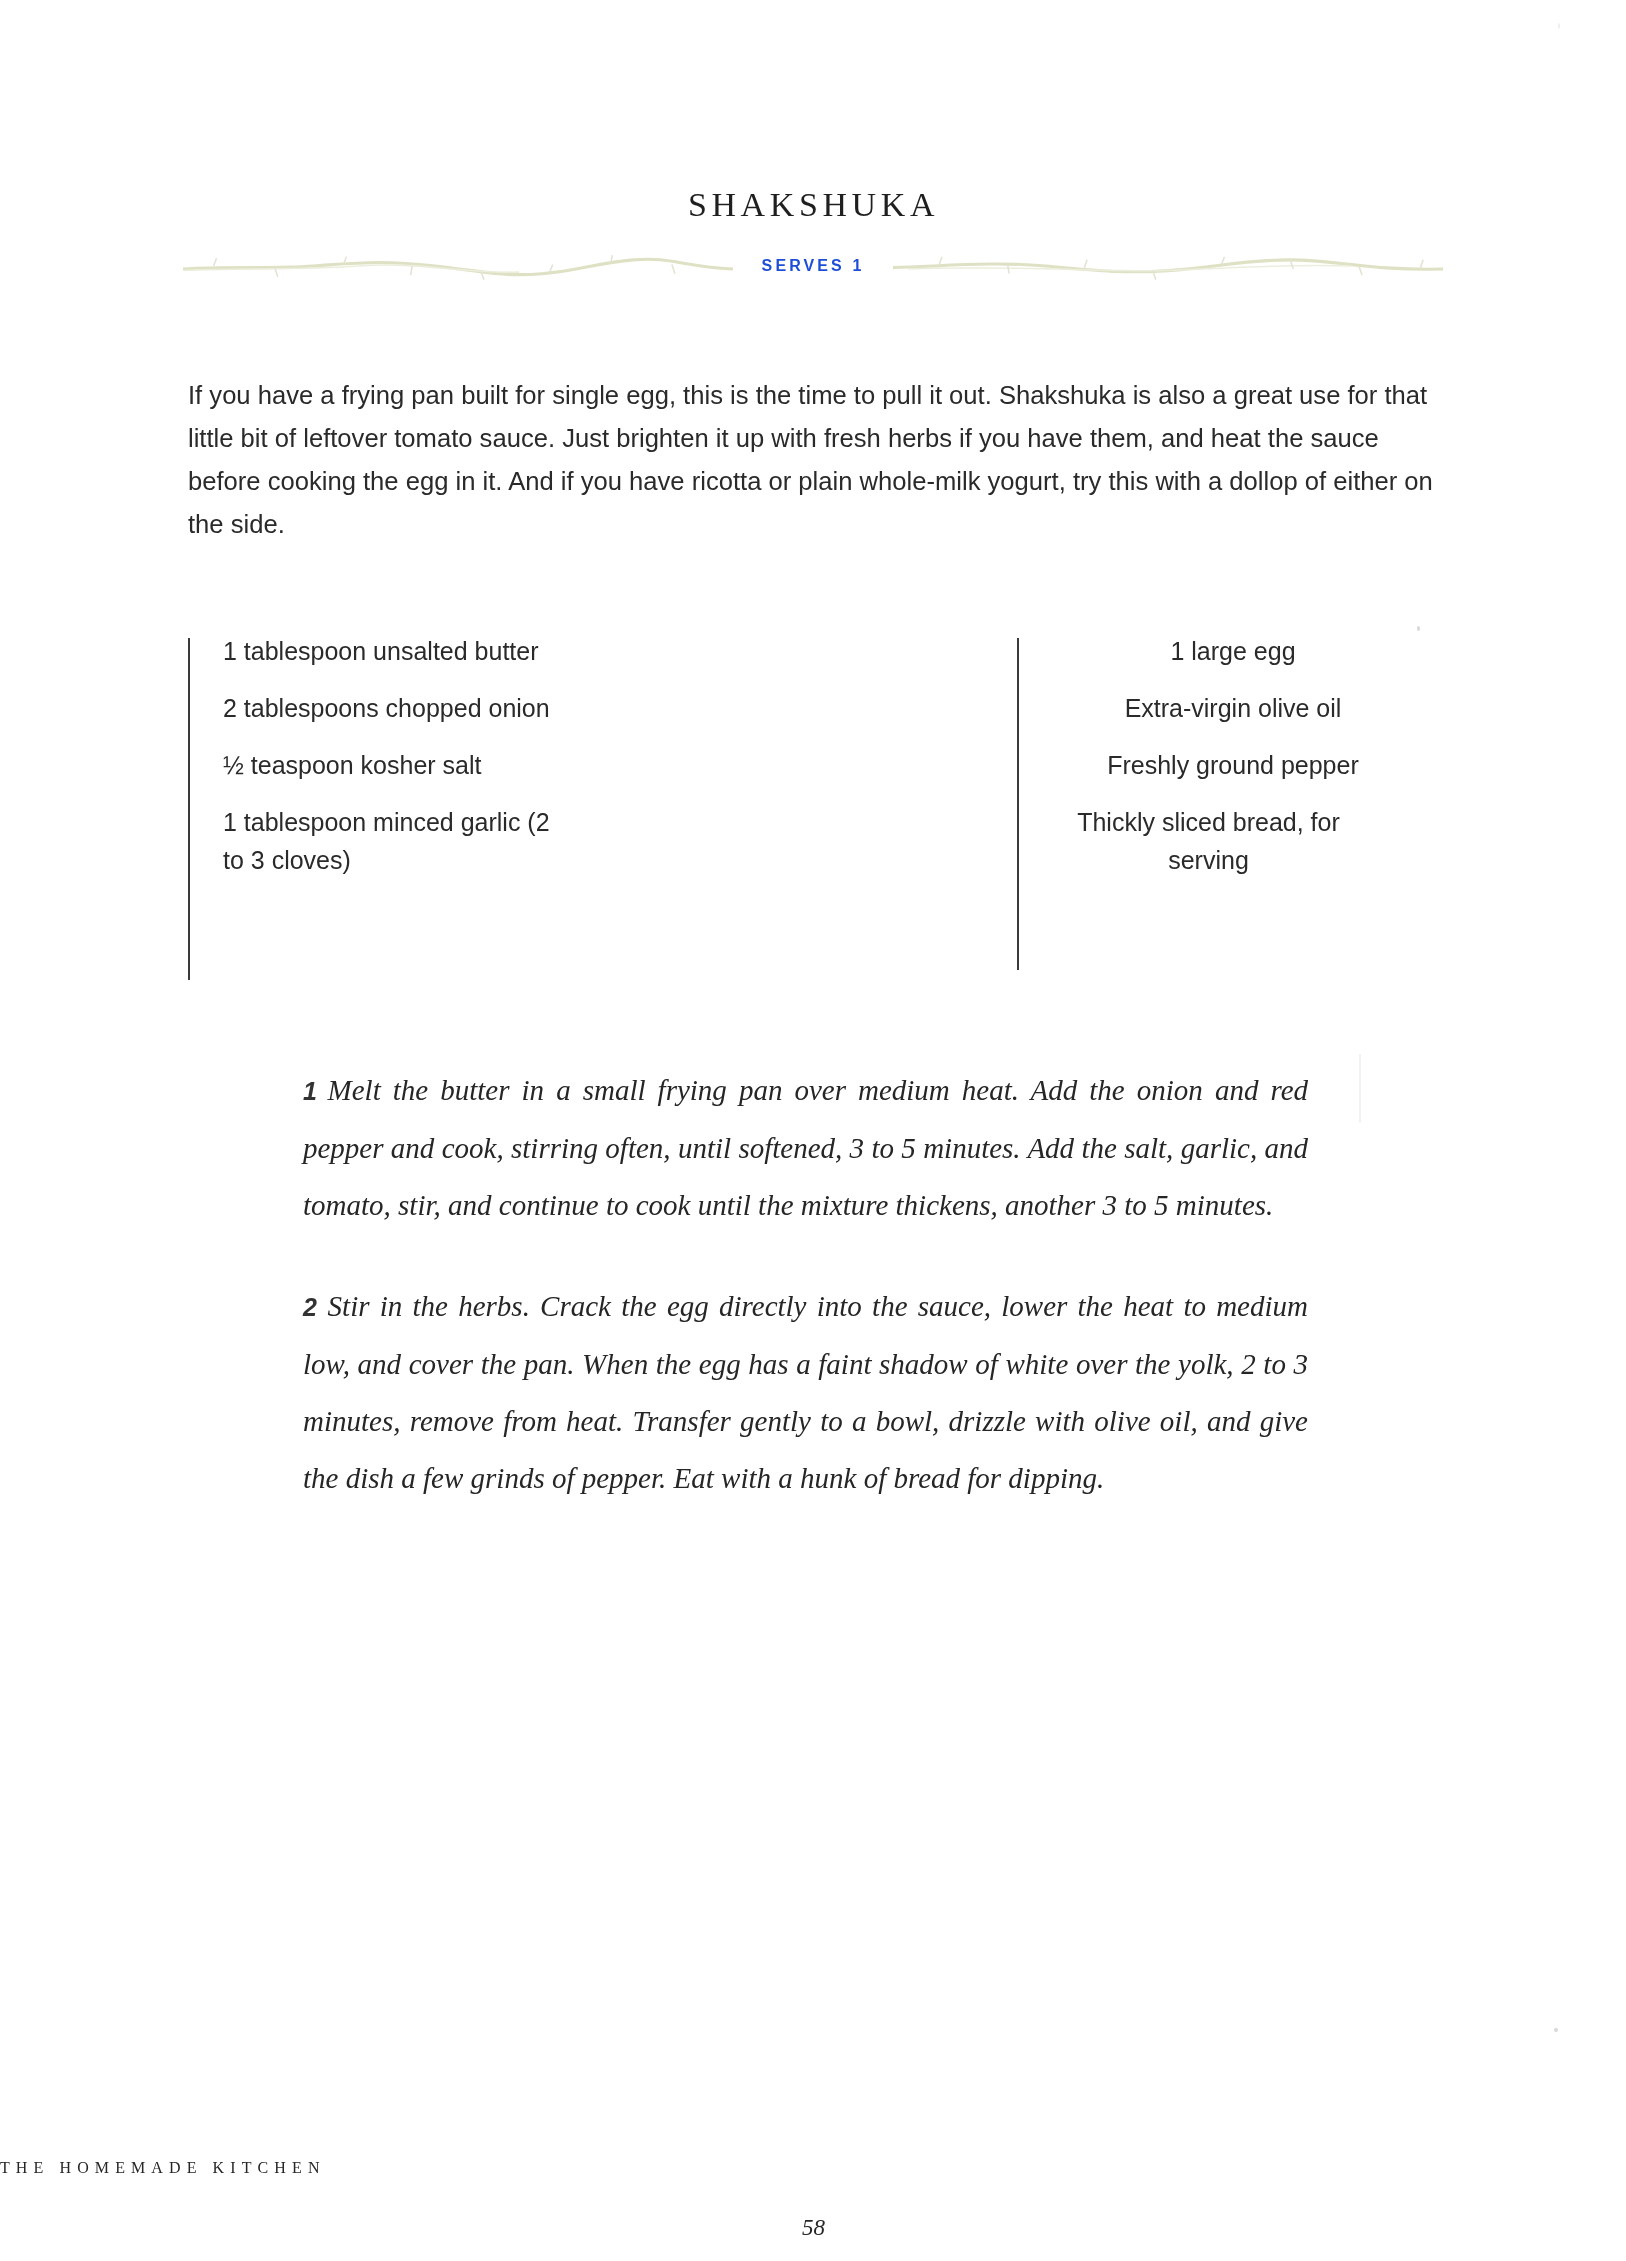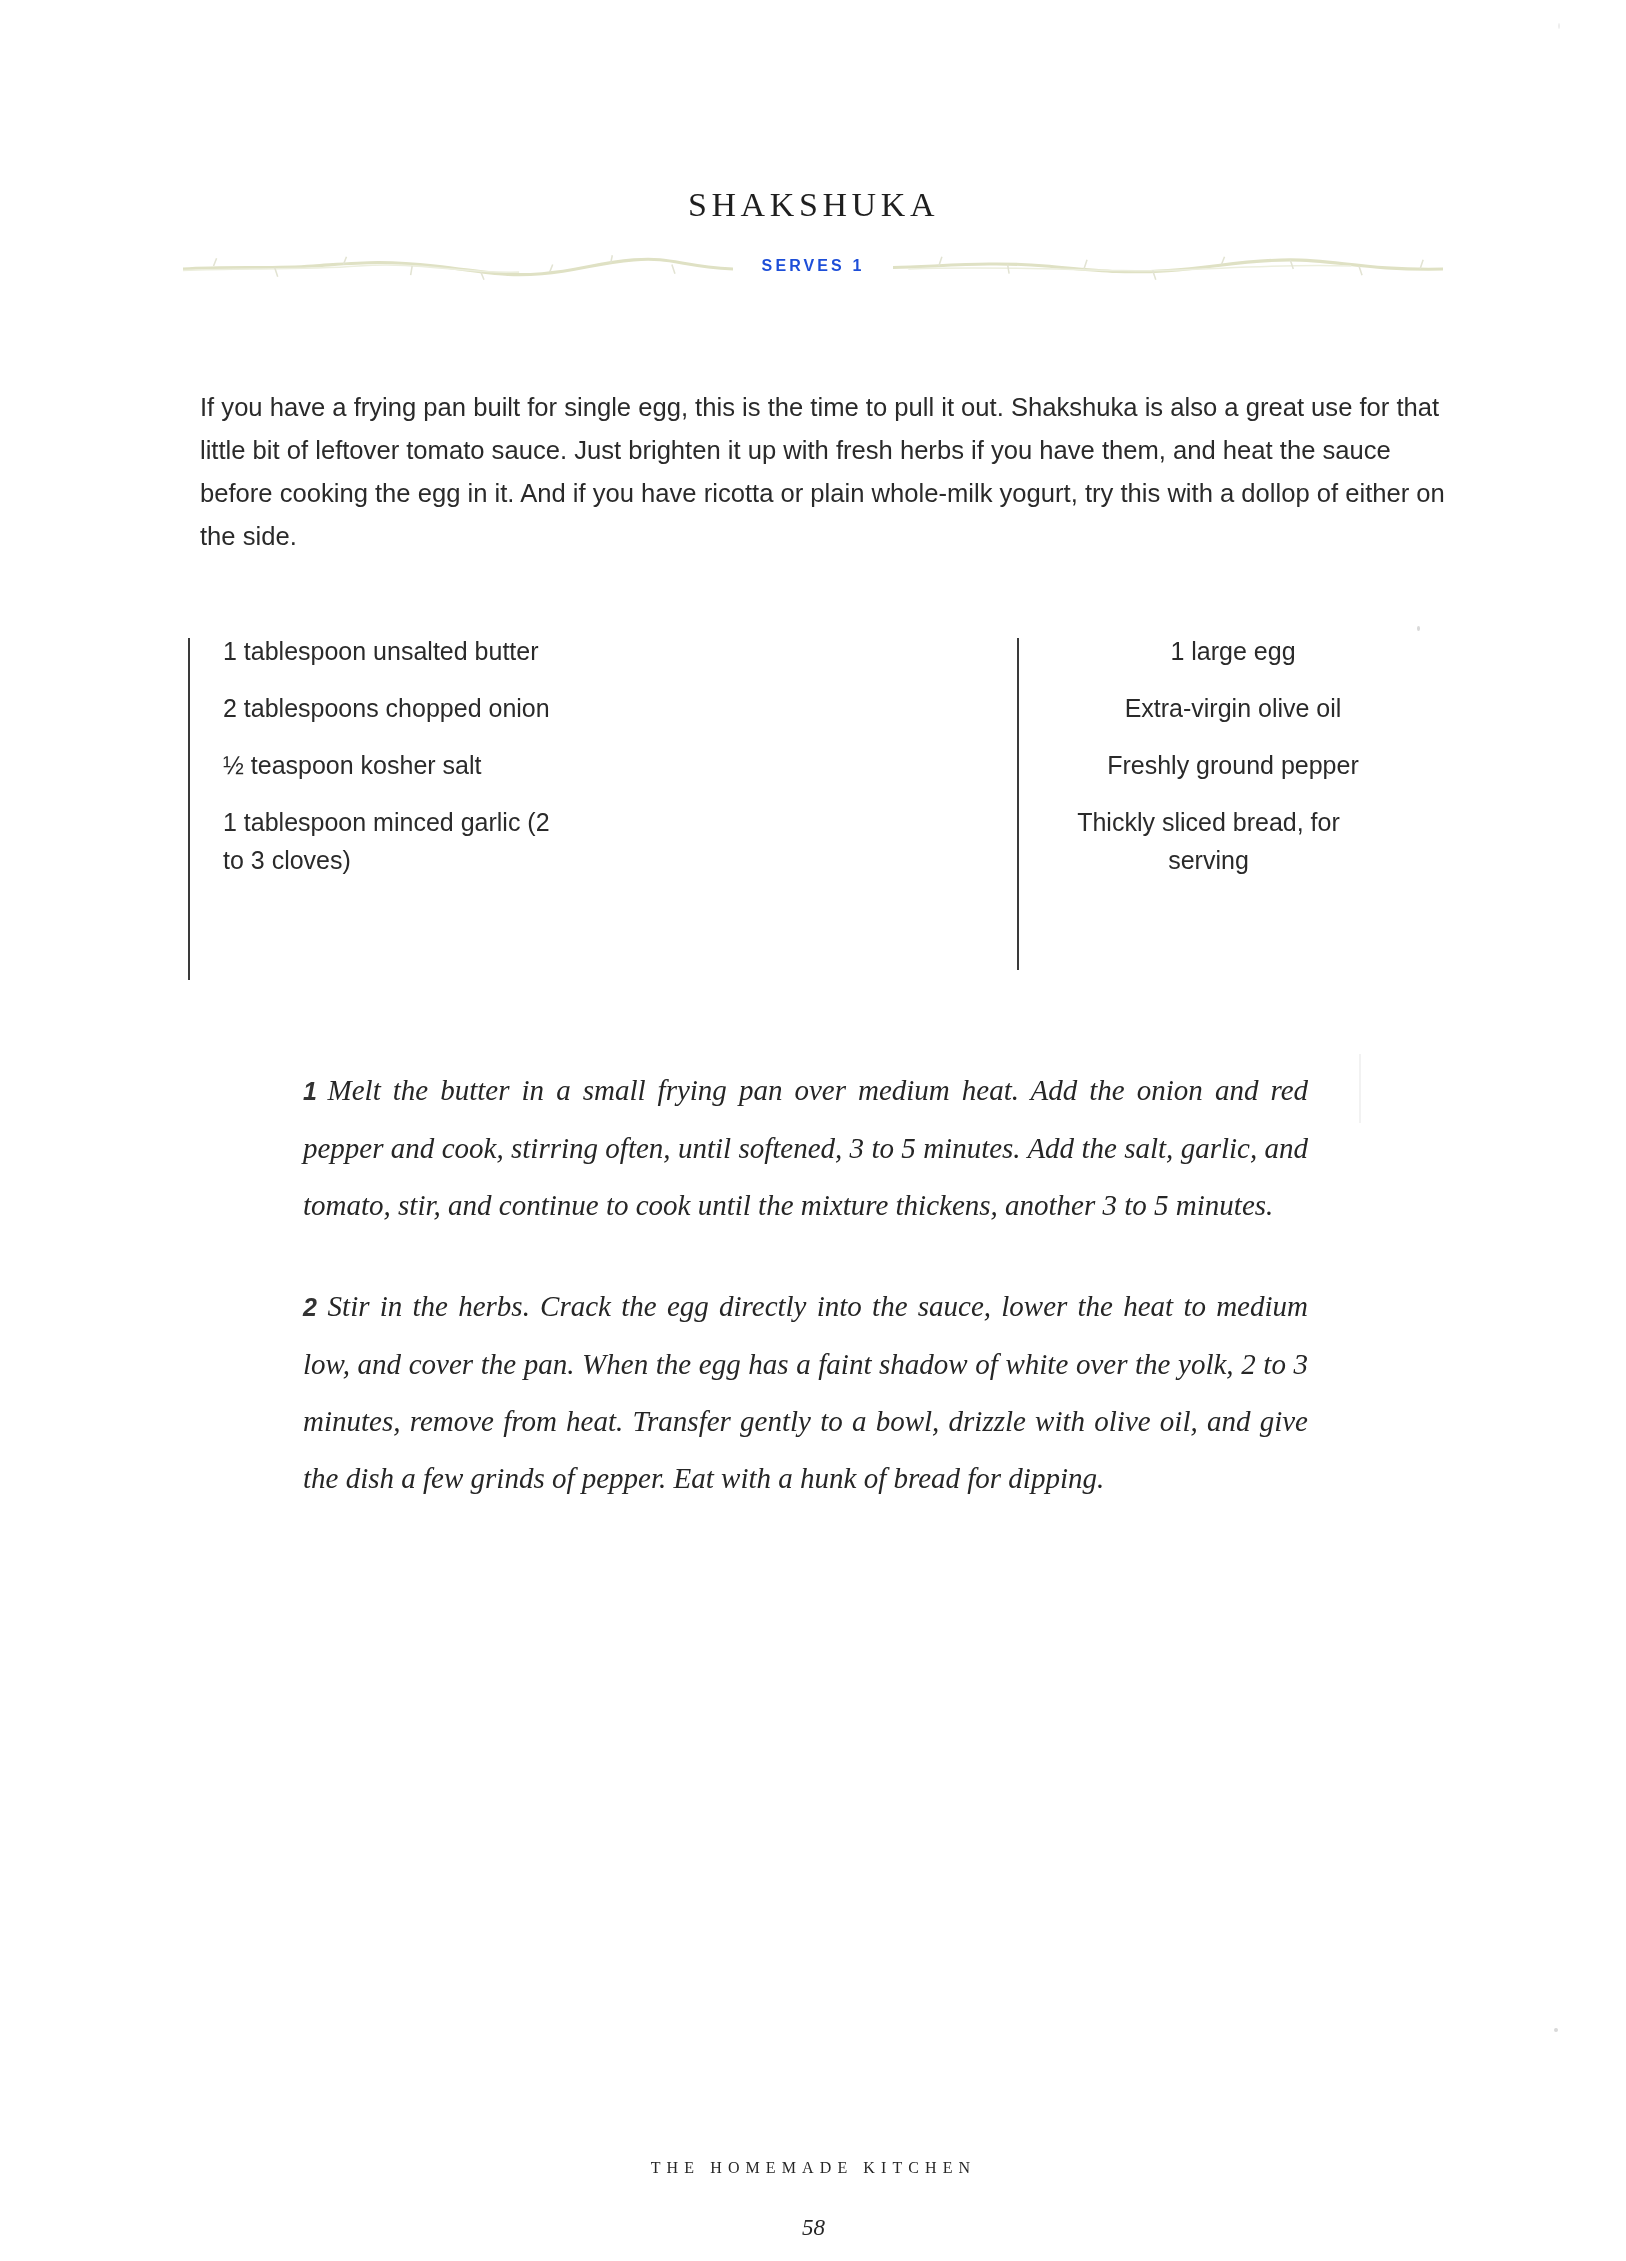--- a/index.html
+++ b/index.html
@@ -68,21 +68,21 @@
     
     .intro {
       position: absolute;
       top: 374px;
       left: 188px;
       width: 1249px;
       font-family: "Liberation Sans", "DejaVu Sans", sans-serif;
       font-size: 25.6px;
       line-height: 43px;
       color: #2a2a2a;
-      margin: 12px;
+      margin: 0;
       text-align: left;
     }
 
     
     .ingredients {
       position: absolute;
       top: 638px;
       left: 188px;
       width: 1252px;
       height: 344px;
@@ -135,21 +135,21 @@
       margin-right: 10.7px;
       color: #333;
     }
 
     
     .running-footer {
       position: absolute;
       top: 2158px;
       left: 0;
       width: 1627px;
-      text-align: center;
+      text-align: left;
       font-family: "Liberation Serif", "DejaVu Serif", serif;
       font-size: 16px;
       letter-spacing: 6.1px;
       color: #262626;
       line-height: 20px;
     }
     .page-number {
       position: absolute;
       top: 2196px;
       left: 0;

